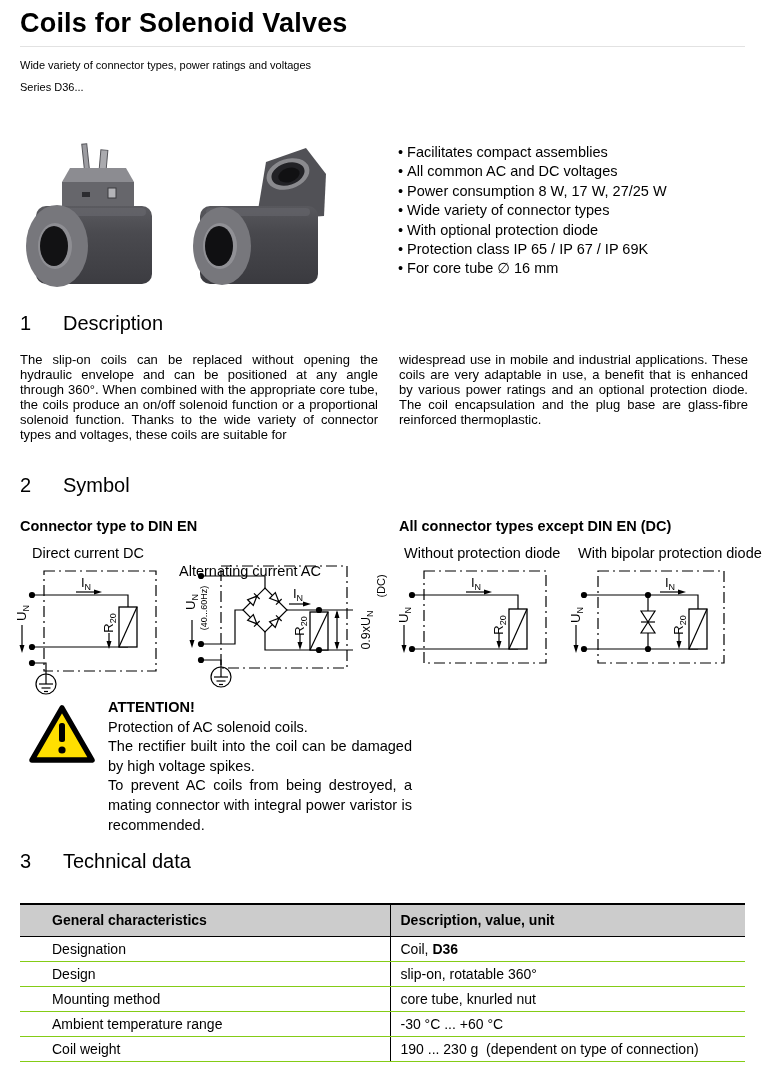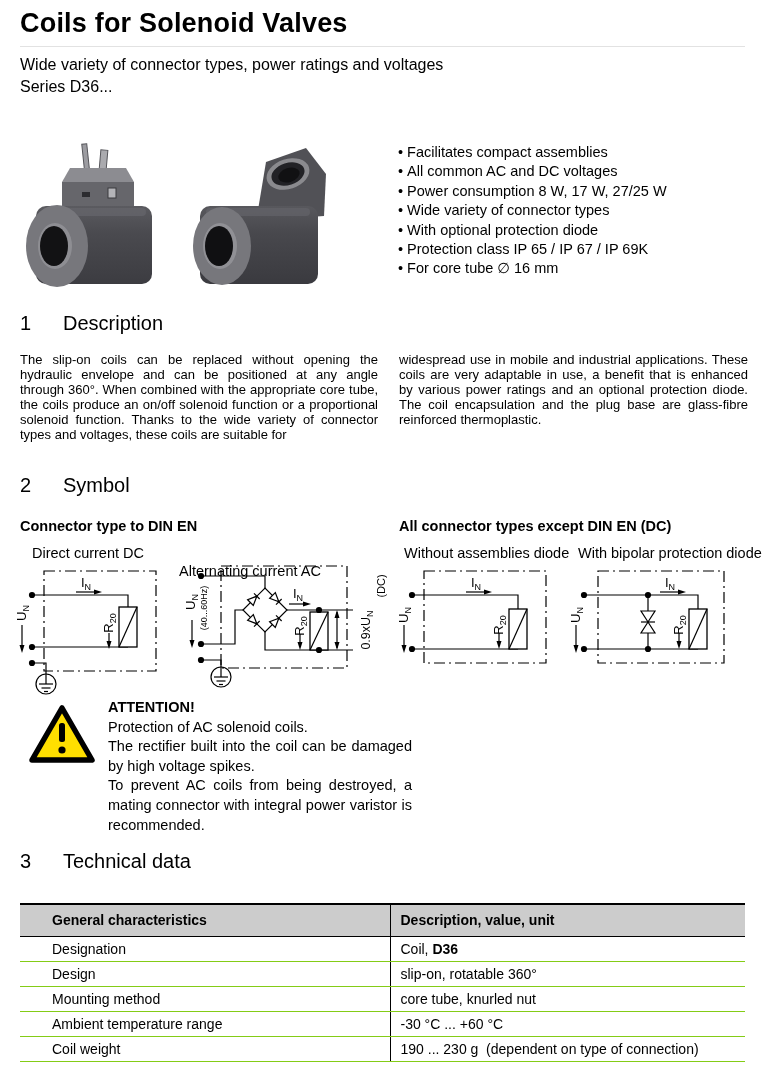--- a/index.html
+++ b/index.html
@@ -8,21 +8,21 @@
     position:relative; width:763px; height:1068px; margin:0 auto;
     background:#ffffff; color:#000;
     font-family:"Liberation Sans", sans-serif;
     overflow:hidden;
     border-radius:30px;
   }
   .abs { position:absolute; }
 
   .doc-title { left:20px; top:8px; font-size:27px; font-weight:bold; letter-spacing:0.2px; }
   .title-rule { left:20px; top:46px; width:725px; height:1px; background:#e2e2e2; }
-  .doc-subtitle { left:20px; top:54px; font-size:16px; line-height:22px; }
+  .doc-subtitle { left:20px; top:54px; font-size:11px; line-height:22px; }
 
   .features { left:398px; top:143px; width:360px; list-style:none; }
   .features li { font-size:14.5px; line-height:19.4px; }
   .features li::before { content:"\2022\00a0"; }
 
   .section-heading { font-size:20px; }
   .section-heading .num { display:inline-block; width:43px; }
 
   .body-col { font-size:13px; line-height:15px; text-align:justify; }
 
@@ -122,21 +122,21 @@
   <p class="abs body-col" style="left:399px; top:352px; width:349px;">widespread use in mobile and industrial applications. These coils are very adaptable in use, a benefit that is enhanced by various power ratings and an optional protection diode. The coil encapsulation and the plug base are glass-fibre reinforced thermoplastic.</p>
 
   <h2 class="abs section-heading" style="left:20px; top:474px; font-weight:normal;">
     <span class="num">2</span><span>Symbol</span>
   </h2>
   <div class="abs group-header" style="left:20px; top:518px;">Connector type to DIN EN</div>
   <div class="abs group-header" style="left:399px; top:518px;text-align:center;">All connector types except DIN EN (DC)</div>
 
   <div class="abs diagram-caption" style="left:32px; top:545px;">Direct current DC</div>
   <div class="abs diagram-caption" style="left:179px; top:545px;margin-top:18px;">Alternating current AC</div>
-  <div class="abs diagram-caption" style="left:404px; top:545px;">Without assemblies diode</div>
+  <div class="abs diagram-caption" style="left:404px; top:545px;">Without protection diode</div>
   <div class="abs diagram-caption" style="left:578px; top:545px;">With bipolar protection diode</div>
 
   <svg class="abs" style="left:14px; top:565px;" width="160" height="140" viewBox="0 0 160 140" fill="none" stroke="#000" stroke-width="1.2">
     <rect x="30" y="6" width="112" height="100" stroke-dasharray="11 4 2 4"></rect>
     <path d="M18,30 H114 V42"></path>
     <path d="M18,82 H114"></path>
     <rect x="105" y="42" width="18" height="40" fill="#fff" stroke-width="1.3"></rect>
     <line x1="105" y1="82" x2="123" y2="42"></line>
     <circle cx="18" cy="30" r="3.1" fill="#000" stroke="none"></circle>
     <circle cx="18" cy="82" r="3.1" fill="#000" stroke="none"></circle>

